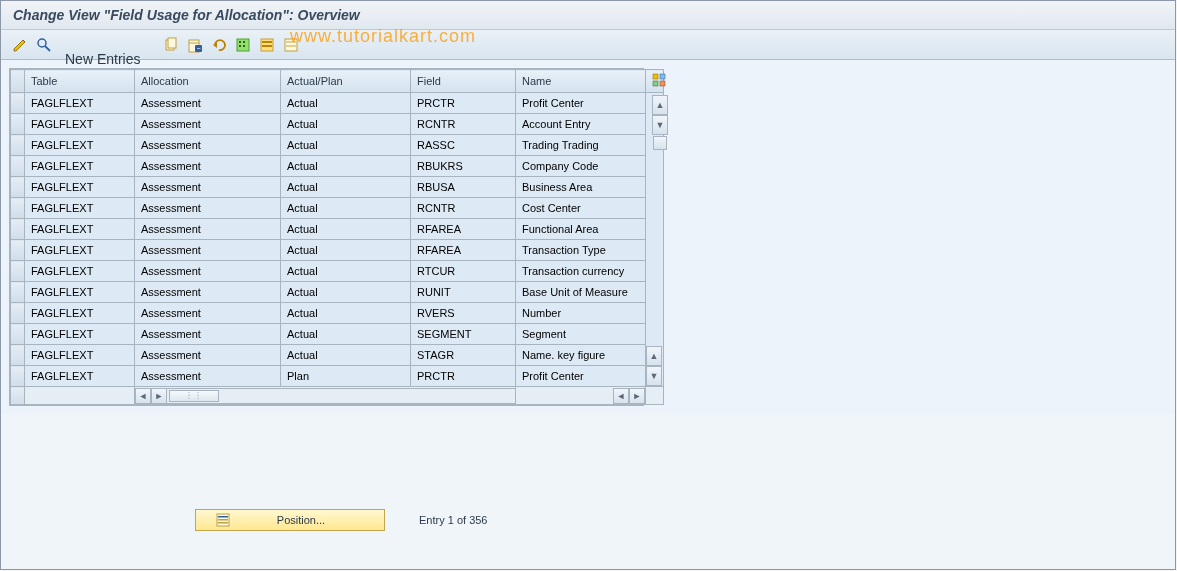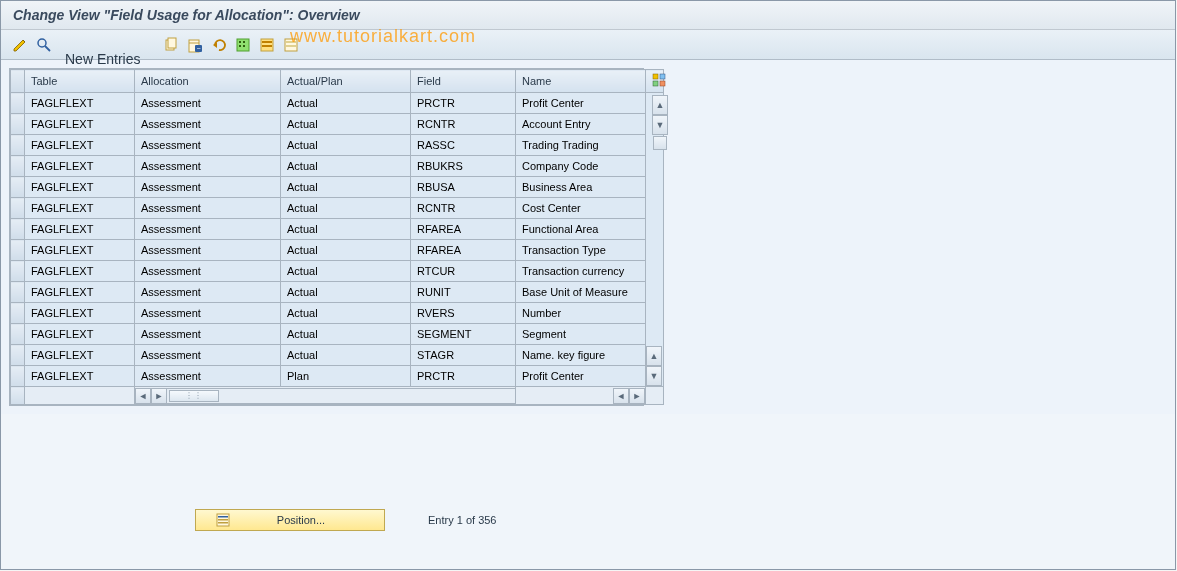--- a/index.html
+++ b/index.html
@@ -203,21 +203,21 @@
       width:14px;height:14px;
     }
     .position-label {
       flex:1;
       text-align:center;
       font-size:11px;
       color:#2a3a4a;
     }
     .entry-text {
       position:absolute;
-      left: 428px;
+      left: 419px;
       font-size:11px;
       color:#2a3a4a;
     }
     .main-frame {
       border: 1px solid #8a98a8;
       width: 1176px;
       height: 570px;
       background: #f0f5fa;
     }
   </style>

